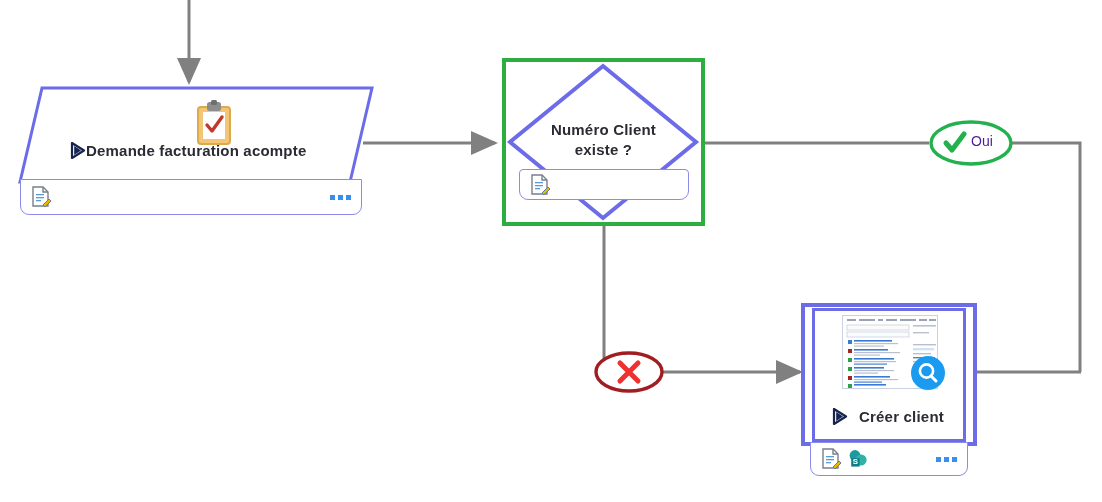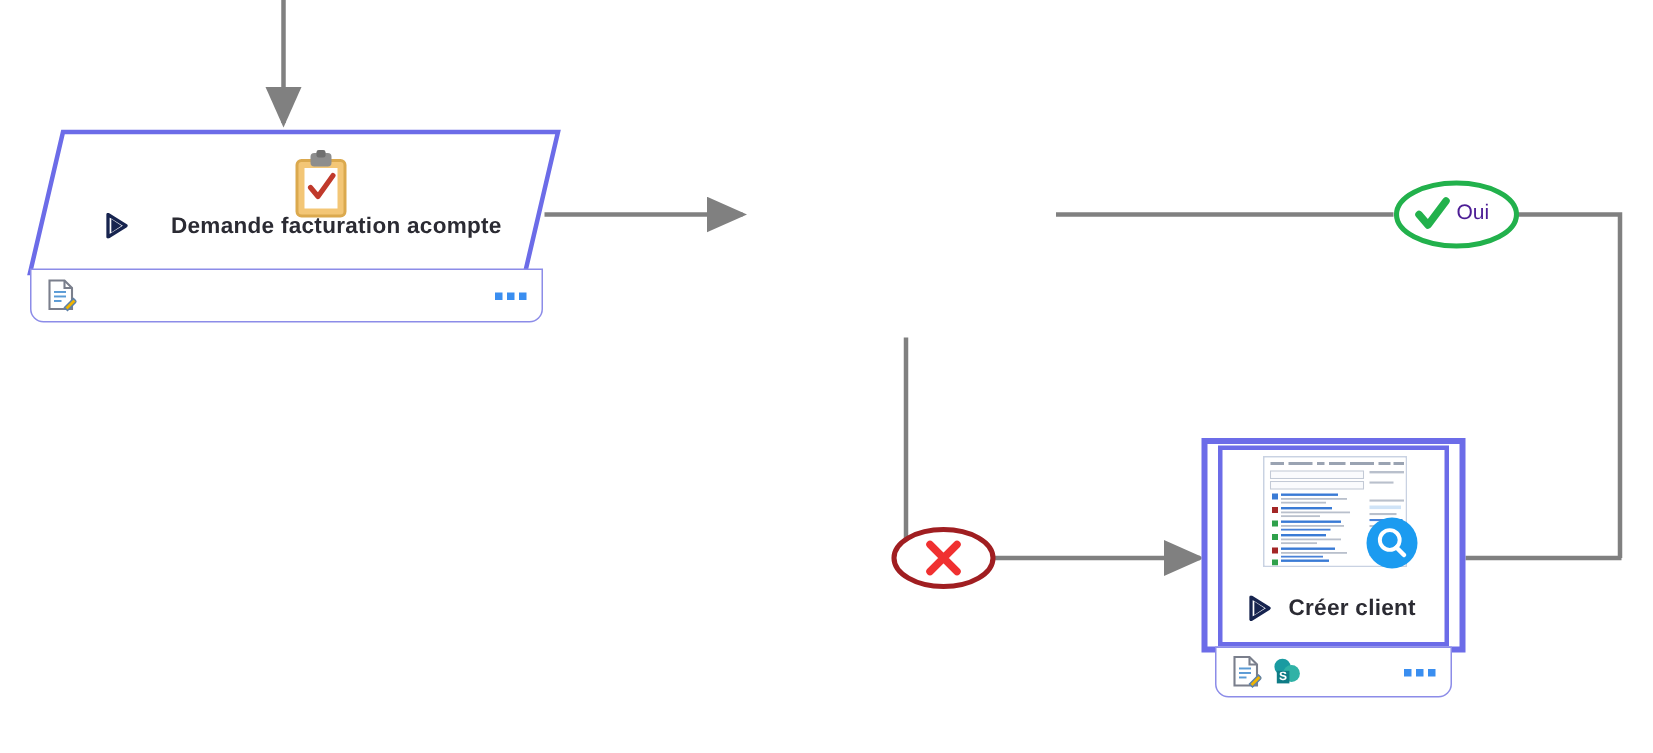--- a/index.html
+++ b/index.html
@@ -99,21 +99,21 @@
     </svg>
 
     <svg width="40" height="46" style="position:absolute; left:180px; top:14px;" viewBox="0 0 40 46">
       <rect x="4" y="7" width="32" height="37" rx="3" fill="#f3c676" stroke="#dba94e" stroke-width="2"></rect>
       <rect x="9" y="12" width="22" height="27" fill="#ffffff"></rect>
       <rect x="13" y="2" width="14" height="9" rx="2.5" fill="#8d8d8d"></rect>
       <rect x="17" y="0" width="6" height="5" rx="1.5" fill="#6f6f6f"></rect>
       <path d="M13 25 L18 31 L28 17" fill="none" stroke="#c0392b" stroke-width="3.4" stroke-linecap="round" stroke-linejoin="round"></path>
     </svg>
 
-    <div style="position:absolute; left:56px; top:56px; display:flex; align-items:center; gap:28px;">
+    <div style="position:absolute; left:56px; top:56px; display:flex; align-items:center; gap:0;">
       <svg class="play-ico" width="16" height="17" viewBox="0 0 16 17">
         <path d="M2,1 L14,8.5 L2,16 Z" fill="#ffffff" stroke="#17244f" stroke-width="2.2" stroke-linejoin="round"></path>
         <path d="M4.2,4 L11,8.5 L4.2,13 Z" fill="#17244f"></path>
       </svg>
       <span class="node-label">Demande facturation acompte</span>
     </div>
 
     <div class="footer-bar" style="left:6px; top:93px; width:342px; height:36px;">
       <svg width="20" height="22" viewBox="0 0 20 22">
         <path d="M2,1 H12 L17,6 V20 H2 Z" fill="#ffffff" stroke="#7a7f8c" stroke-width="1.4"></path>
@@ -124,37 +124,63 @@
         <path d="M12,19 L18,13 L20,15 L14,21 Z" fill="#f0b400" stroke="#5b7fa8" stroke-width="1"></path>
       </svg>
       <span class="dots">
         <i></i>
           <i></i>
           <i></i>
       </span>
     </div>
   </div>
 
+  <div style="position:absolute; left:502px; top:58px; width:203px; height:168px;">
+
+    <div style="position:absolute; left:0; top:0; width:203px; height:168px;
+                border:4px solid #2ead40; background:#ffffff;"></div>
+
+    <svg width="195" height="162" style="position:absolute; left:4px; top:3px;" viewBox="0 0 195 162">
+      <polygon points="97,5 190,81 97,157 4,81" fill="#ffffff" stroke="#6c6ce8" stroke-width="4"></polygon>
+    </svg>
+
+    <div style="position:absolute; left:0; top:62px; width:203px; text-align:center; line-height:20px;">
+      <div class="node-label">Numéro Client</div>
+      <div class="node-label">existe ?</div>
+    </div>
+
+    <div class="footer-bar" style="left:17px; top:111px; width:170px; height:31px; border-radius:4px 4px 9px 9px;">
+      <svg width="20" height="22" viewBox="0 0 20 22">
+        <path d="M2,1 H12 L17,6 V20 H2 Z" fill="#ffffff" stroke="#7a7f8c" stroke-width="1.4"></path>
+        <path d="M12,1 V6 H17" fill="none" stroke="#7a7f8c" stroke-width="1.4"></path>
+        <rect x="5" y="8" width="8" height="1.3" fill="#5b9bd5"></rect>
+        <rect x="5" y="11" width="8" height="1.3" fill="#5b9bd5"></rect>
+        <rect x="5" y="14" width="5" height="1.3" fill="#5b9bd5"></rect>
+        <path d="M12,19 L18,13 L20,15 L14,21 Z" fill="#f0b400" stroke="#5b7fa8" stroke-width="1"></path>
+      </svg>
+      <span></span>
+    </div>
+  </div>
 
   <div style="position:absolute; left:929px; top:119px; width:84px; height:48px;">
     <svg width="84" height="48" viewBox="0 0 84 48" style="position:absolute;left:0;top:0">
       <ellipse cx="42" cy="24" rx="40" ry="21" fill="#ffffff" stroke="#22b14c" stroke-width="3.4"></ellipse>
       <path d="M17,24 L23,31 L35,15" fill="none" stroke="#22b14c" stroke-width="5" stroke-linecap="round" stroke-linejoin="round"></path>
     </svg>
     <span class="badge-text" style="position:absolute; left:42px; top:14px;">Oui</span>
   </div>
 
   <div style="position:absolute; left:592px; top:350px; width:74px; height:45px;">
     <svg width="74" height="45" viewBox="0 0 74 45">
       <ellipse cx="37" cy="22" rx="33" ry="19" fill="#ffffff" stroke="#a01e21" stroke-width="3.4"></ellipse>
       <path d="M28,13 L46,31 M46,13 L28,31" stroke="#f03030" stroke-width="5" stroke-linecap="round"></path>
     </svg>
   </div>
 
-  <div style="position:absolute; left:801px; top:292px; width:148px; height:176px;">
+  <div style="position:absolute; left:801px; top:303px; width:148px; height:176px;">
 
     <div style="position:absolute; left:0; top:0; width:176px; height:143px;
                 border:4px solid #6c6ce8; background:#ffffff;"></div>
 
     <div style="position:absolute; left:11px; top:5px; width:154px; height:134px;
                 border:3px solid #6c6ce8; background:#ffffff;"></div>
 
     <div style="position:absolute; left:41px; top:12px; width:96px; height:74px;
                 background:#fbfcfe; border:1px solid #c9d2e2; overflow:hidden; filter:blur(0.45px);">
       <svg width="96" height="74" viewBox="0 0 96 74">

